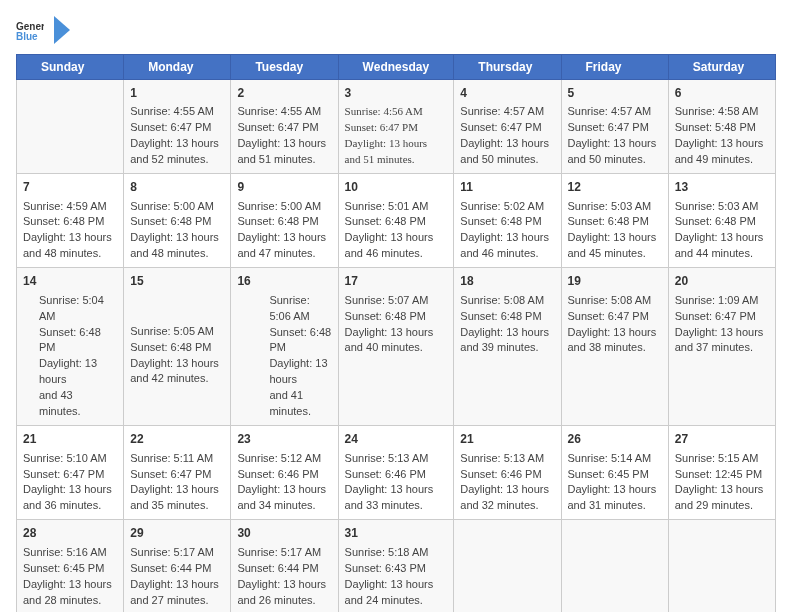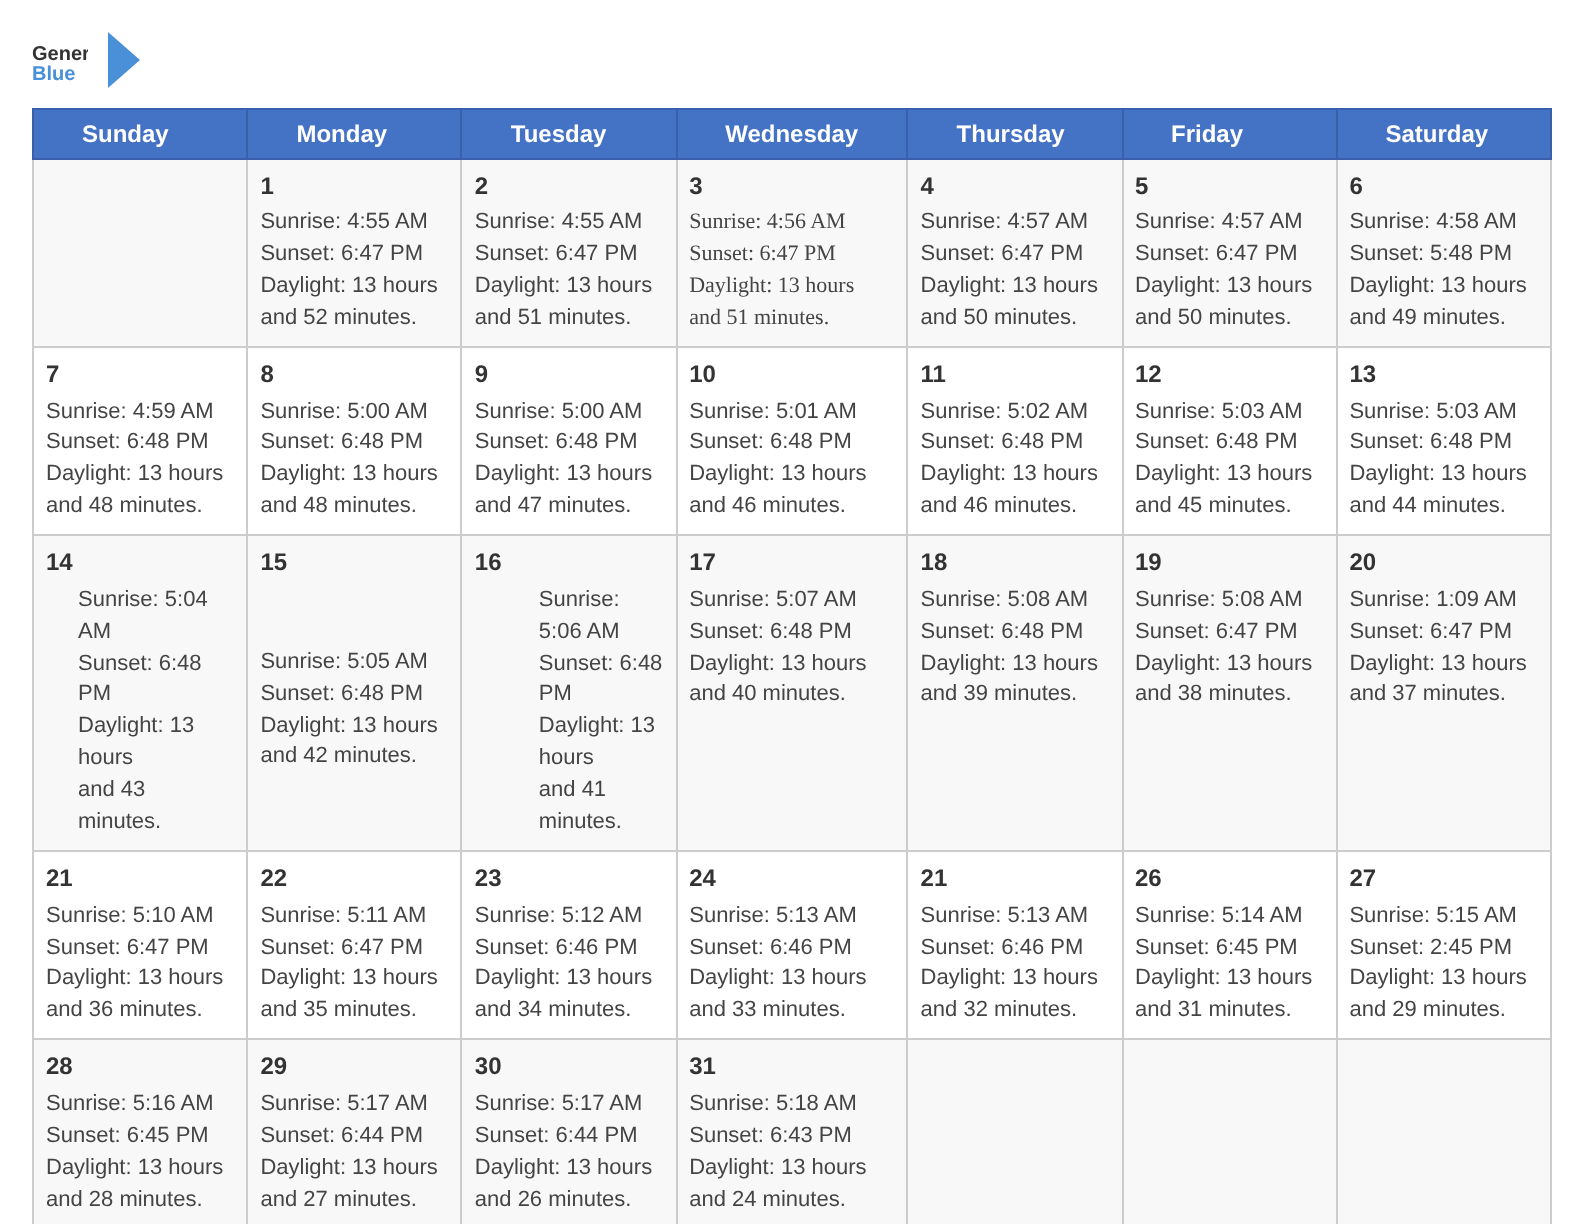--- a/index.html
+++ b/index.html
@@ -302,21 +302,21 @@
         <td>
           <span class="day-num">26</span>
           <div class="cell-content" style="white-space: pre-line;">Sunrise: 5:14 AM
 Sunset: 6:45 PM
 Daylight: 13 hours
 and 31 minutes.</div>
         </td>
         <td>
           <span class="day-num">27</span>
           <div class="cell-content" style="white-space: pre-line;">Sunrise: 5:15 AM
-Sunset: 2:45 PM
+Sunset: 12:45 PM
 Daylight: 13 hours
 and 29 minutes.</div>
         </td>
       </tr>
       <tr>
         <td>
           <span class="day-num">28</span>
           <div class="cell-content" style="white-space: pre-line;">Sunrise: 5:16 AM
 Sunset: 6:45 PM
 Daylight: 13 hours

